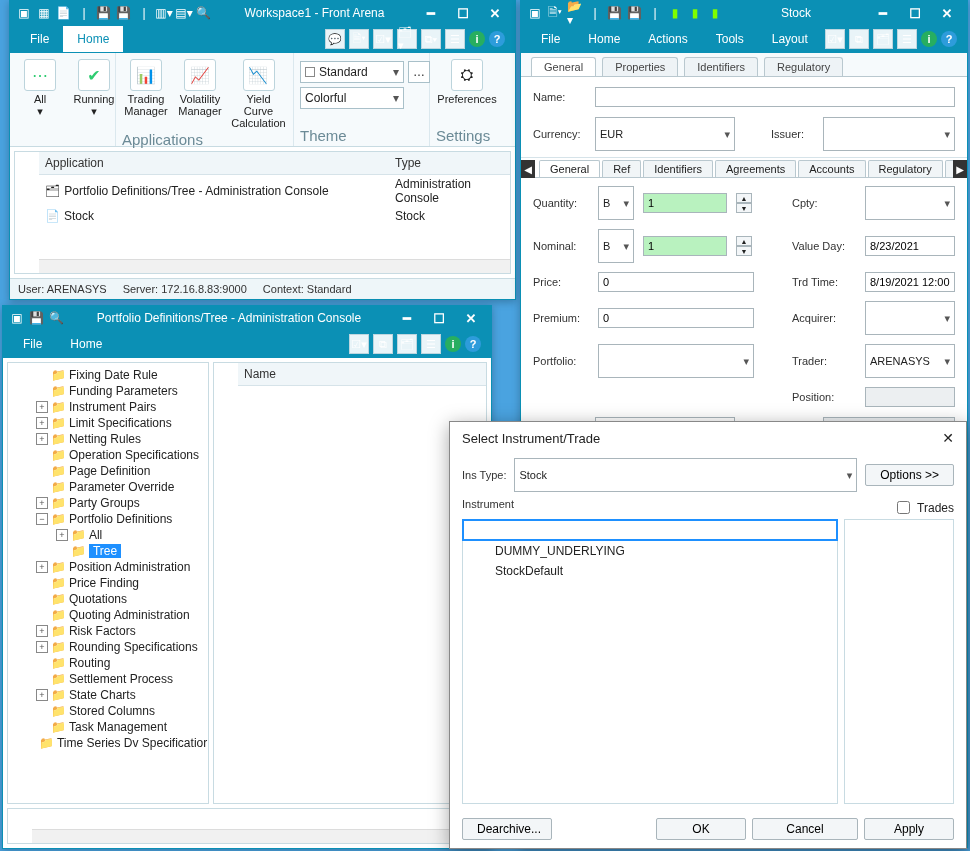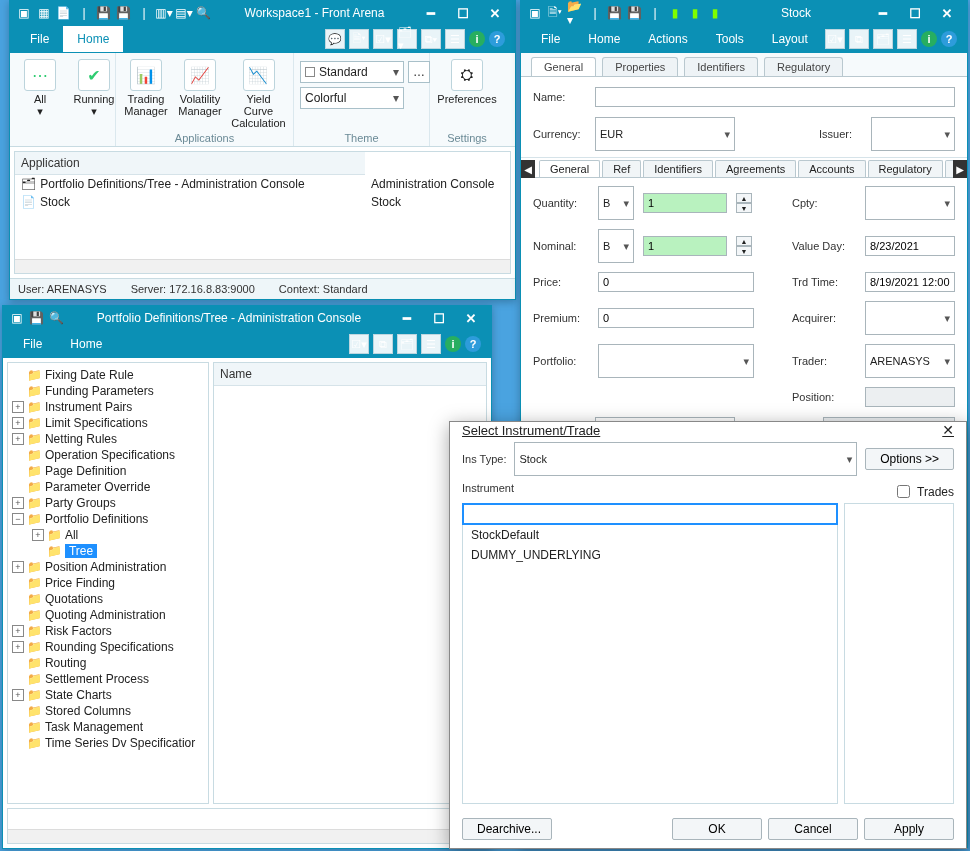--- a/index.html
+++ b/index.html
@@ -16,33 +16,33 @@
   .menubar .tab-menu { background:#fff; color:#0b90b5; border-radius:0; }
   .menubar-right { margin-left:auto; display:flex; gap:4px; align-items:center; padding-right:4px; }
   .iconbox { width:20px; height:20px; border:1px solid #bdd6df; background:#e9f4f8; display:inline-flex; align-items:center; justify-content:center; font-size:11px; cursor:pointer; }
   .help-circ { width:16px; height:16px; border-radius:50%; background:#2d9cdb; color:#fff; display:inline-flex; align-items:center; justify-content:center; font-size:11px; font-weight:bold; cursor:pointer; }
   .help-circ.green { background:#27ae60; }
 
   
   .ribbon { background:#f6fafc; border-bottom:1px solid #c8dbe2; display:flex; height:94px; }
   .rgroup { border-right:1px solid #dbe8ee; padding:4px 6px 2px; display:flex; flex-direction:column; }
   .rgroup-body { flex:1; display:flex; gap:6px; align-items:flex-start; }
-  .rgroup-label { text-align:center; color:#6b8a96; font-size:11px; }
+  .rgroup-label { text-align:left; color:#6b8a96; font-size:15px; }
   .bigbtn { display:flex; flex-direction:column; align-items:center; gap:2px; padding:2px 4px; cursor:pointer; min-width:48px; }
   .bigbtn .bi { width:32px; height:32px; border:1px solid #bcd4dc; background:#fff; border-radius:3px; display:flex; align-items:center; justify-content:center; font-size:16px; }
   .bigbtn .lbl { font-size:11px; text-align:center; line-height:1.1; }
   .combo { height:22px; border:1px solid #a9c0c9; background:#fff; display:flex; align-items:center; padding:0 4px; gap:4px; min-width:90px; }
   .combo .arrow { margin-left:auto; color:#555; }
   .combo-wide { min-width:104px; }
   .iconbtn-sm { width:22px; height:22px; border:1px solid #a9c0c9; background:#fff; display:inline-flex; align-items:center; justify-content:center; cursor:pointer; }
 
   
-  .pane { border:1px solid #c8dbe2; background:#fff; }
+  .pane { border:1px solid #c8dbe2; background:#fff;padding-left:24px; }
   .col-head { background:#f0f6f9; border-bottom:1px solid #d6e3e9; padding:4px 6px; font-weight:normal; color:#333; }
-  .status { background:#eef6f9; border-top:1px solid #c8dbe2; padding:4px 8px; display:flex; gap:24px; font-size:11px; color:#333; }
+  .status { background:#eef6f9; border-top:1px solid #c8dbe2; padding:4px 8px; display:flex; gap:16px; font-size:11px; color:#333; }
 
   
   .tree { padding:4px 2px; font-size:12px; overflow:auto; }
   .tree .node { display:flex; align-items:center; gap:3px; padding:1px 2px; white-space:nowrap; }
   .tw { width:12px; height:12px; border:1px solid #888; display:inline-flex; align-items:center; justify-content:center; font-size:9px; line-height:1; color:#555; cursor:pointer; }
   .folder { color:#e0b040; }
   .sel { background:#1e90ff; color:#fff; }
 
   
   .tabs { display:flex; gap:6px; padding:4px 10px 0; border-bottom:1px solid #b9c8cf; background:#f6fafc; align-items:flex-end; }
@@ -57,21 +57,21 @@
   .input.green { background:#b9f2bf; }
   .input.gray { background:#eceff1; }
   .drop { height:24px; border:1px solid #a9b5bb; background:#fff; display:flex; align-items:center; padding:16px 4px; font-size:11px; min-width:36px; }
   .drop .arrow { margin-left:auto; color:#555; }
   .spinner { display:flex; flex-direction:column; }
   .spin { width:16px; height:10px; border:1px solid #a9b5bb; background:#f3f6f8; font-size:7px; display:flex; align-items:center; justify-content:center; cursor:pointer; }
   .btn { height:22px; border:1px solid #a9b5bb; background:#f3f6f8; padding:0 14px; cursor:pointer; border-radius:2px; font-size:12px; }
 
   
   .modal { position:absolute; background:#fff; border:1px solid #888; box-shadow:0 4px 18px rgba(0,0,0,.35); display:flex; flex-direction:column; }
-  .modal-title { padding:0 12px; font-size:13px; display:flex; align-items:center;text-decoration:underline; }
+  .modal-title { padding:8px 12px; font-size:13px; display:flex; align-items:center; }
   .modal-title .x { margin-left:auto; cursor:pointer; font-size:14px; }
 
   
   .hscroll { height:14px; background:#f1f1f1; border-top:1px solid #dcdcdc; }
 </style>
 </head>
 <body>
 
 <div class="window" style="left:9px; top:0; width:507px; height:300px;">
   <div class="titlebar">
@@ -160,20 +160,21 @@
             <div class="bi">⛭</div>
             <div class="lbl">Preferences</div>
           </div>
       </div>
       <div class="rgroup-label">Settings</div>
     </div>
   </div>
   <div class="pane" style="margin:4px; flex:1; display:flex; flex-direction:column;">
     <div style="display:flex;">
       <div class="col-head" style="flex:0 0 350px;">Application</div>
+      <div class="col-head" style="flex:1;">Type</div>
     </div>
     <div style="flex:1; overflow:auto;">
       <div style="display:flex; padding:2px 6px;">
         <div style="flex:0 0 350px; display:flex; gap:4px; align-items:center;">
             <span>🗂</span>
             <span>Portfolio Definitions/Tree - Administration Console</span>
           </div>
         <div style="flex:1;">Administration Console</div>
       </div>
       <div style="display:flex; padding:2px 6px;">
@@ -399,21 +400,21 @@
       <span class="formlbl" style="width:54px;">Name:</span>
       <input class="input" style="flex: 1 1 0%;">
     </div>
     <div style="display:flex; align-items:center; gap:8px;">
       <span class="formlbl" style="width:54px;">Currency:</span>
       <div class="drop" style="width:140px;">
           <span>EUR</span>
           <span class="arrow">▾</span>
         </div>
       <span style="width:20px;"></span>
-      <span class="formlbl" style="width:44px;margin-left:48px;">Issuer:</span>
+      <span class="formlbl" style="width:44px;">Issuer:</span>
       <div class="drop" style="flex:1;">
           <span></span>
           <span class="arrow">▾</span>
         </div>
     </div>
   </div>
 
   <div style="display:flex; align-items:flex-end;">
     <div class="tab-arrow">◀</div>
     <div class="tabs-inner" style="flex:1;">
@@ -535,26 +536,26 @@
     <span class="formlbl" style="flex:1;">Instrument</span>
     <label style="display:flex; gap:4px; align-items:center;">
         <input type="checkbox" style=""> 
         <span>Trades</span>
       </label>
   </div>
   <div style="padding:0 12px 6px; display:flex; gap:6px; flex:1; min-height:0;">
     <div style="flex:1; display:flex; flex-direction:column;">
       <input class="input" style="border: 2px solid rgb(30, 144, 255); height: 22px;">
       <div class="pane" style="flex:1; border-top:none; overflow:auto;">
+        <div style="padding:3px 8px;">DUMMY_UNDERLYING</div>
         <div style="padding:3px 8px;">StockDefault</div>
-        <div style="padding:3px 8px;">DUMMY_UNDERLYING</div>
       </div>
     </div>
     <div class="pane" style="width:110px;"></div>
   </div>
   <div style="padding:8px 12px; display:flex; gap:6px;">
     <button class="btn" style="width:90px;">Dearchive...</button>
     <span style="flex:1;"></span>
     <button class="btn" style="width:90px;">OK</button>
-    <button class="btn" style="width:90px;">Cancel</button>
+    <button class="btn" style="width:106px;">Cancel</button>
     <button class="btn" style="width:90px;">Apply</button>
   </div>
 </div>
 
 </body></html>

